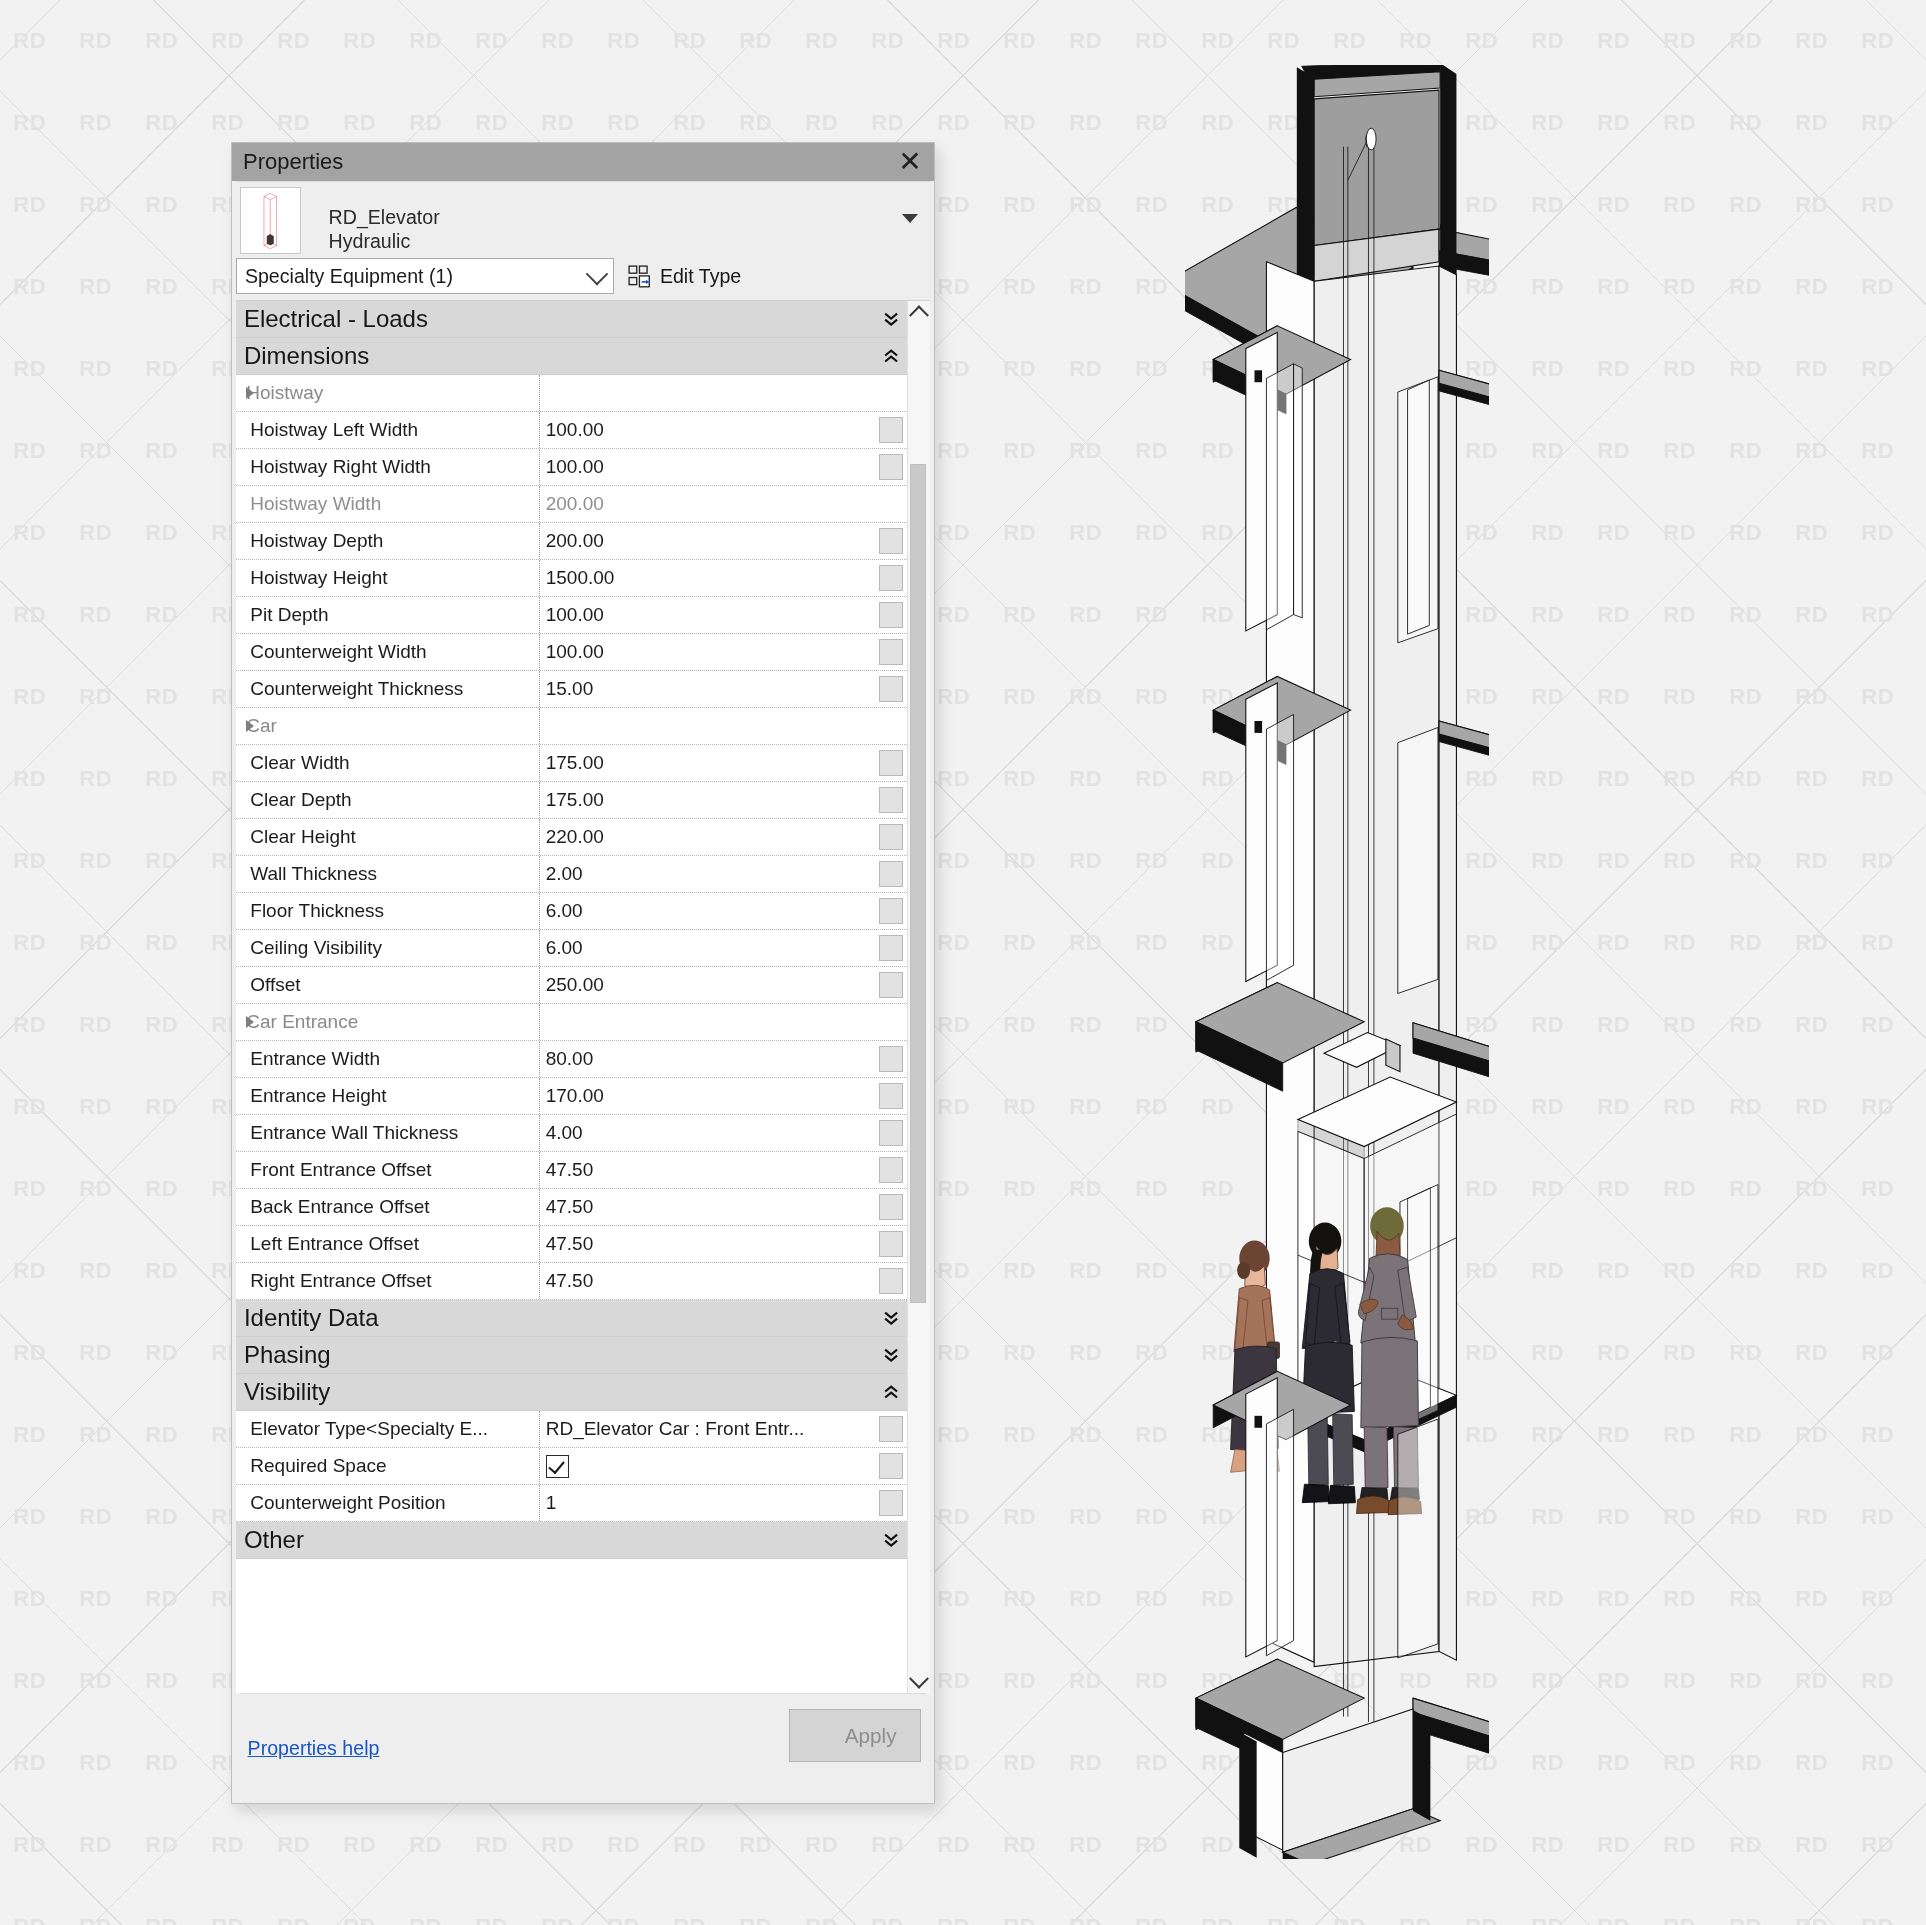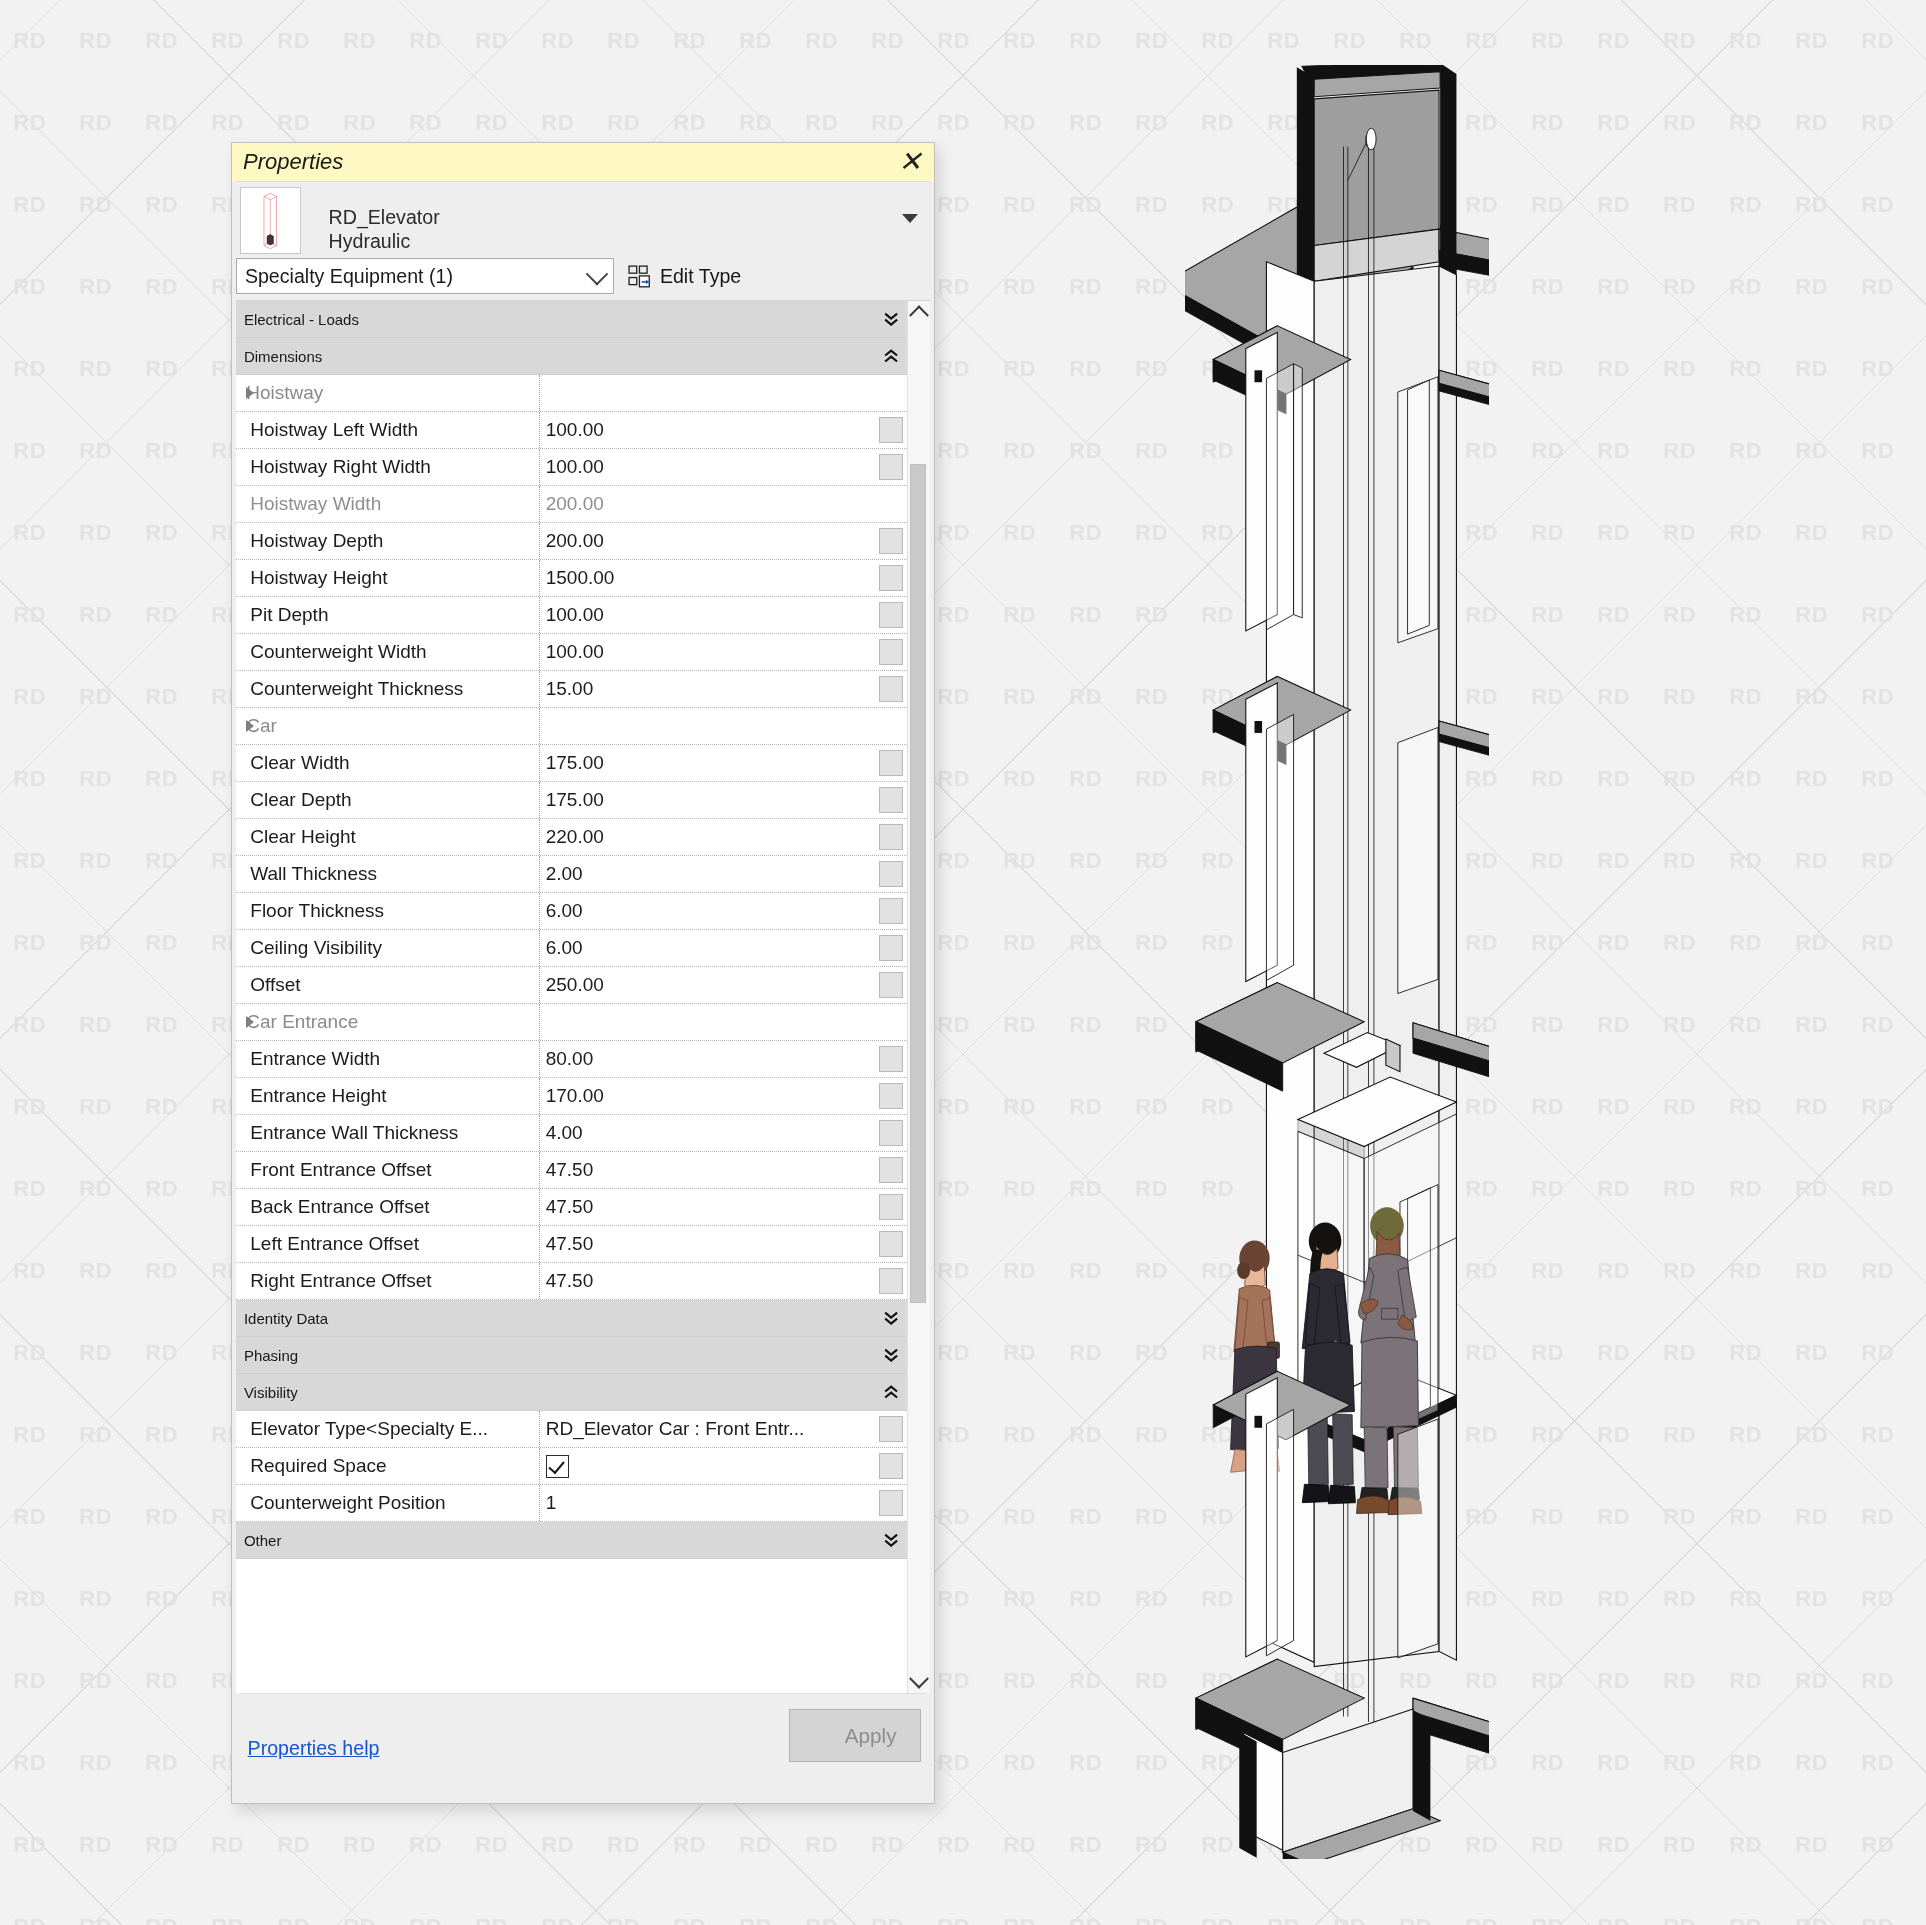--- a/index.html
+++ b/index.html
@@ -35,21 +35,21 @@
   #palette{
     position:absolute;left:231px;top:142px;width:704px;height:1662px;
     background:#eeeeee;
     border:0.5px solid #bfbfbf;
     box-shadow:5.4px 6.5px 14px rgba(0,0,0,.13);
     box-sizing:border-box;
     display:flex;flex-direction:column;
   }
 
   
-  #titlebar{height:38px;flex:0 0 38px;position:relative;background:#fef9c3;font-style:italic;}
+  #titlebar{height:38px;flex:0 0 38px;position:relative;background:#a3a3a3;}
   #titlebar .ttl{
     position:absolute;left:11px;top:50%;transform:translateY(-50%);
     font-size:22px;color:#1a1a1a;
   }
   #closebtn{
     position:absolute;right:7.6px;top:50%;transform:translateY(-50%);
     width:33px;height:30px;display:flex;align-items:center;justify-content:center;
     font-size:28px;line-height:1;color:#222;cursor:pointer;font-weight:300;
   }
 
@@ -119,21 +119,21 @@
   #thumbbar{
     position:absolute;left:2.2px;right:3.3px;top:163px;height:837px;
     background:#c9c9c9;border:0.5px solid #c0c0c0;cursor:pointer;
   }
 
   
   .grp{
     height:36px;background:#d8d8d8;display:flex;align-items:center;position:relative;
     border-bottom:0.5px solid #cfcfcf;cursor:pointer;
   }
-  .grp .gl{font-size:15px;color:#171717;margin-left:7.6px;}
+  .grp .gl{font-size:24px;color:#171717;margin-left:7.6px;}
   .grp .gchev{position:absolute;right:7.6px;top:50%;transform:translateY(-50%);width:16.3px;height:14px;}
 
   .row{
     height:36px;display:flex;align-items:stretch;position:relative;background:#fff;
     border-bottom:0.5px dotted #b4b4b4;
   }
   .row .name{
     flex:0 0 304px;display:flex;align-items:center;
     border-right:0.5px dotted #9c9c9c;box-sizing:border-box;
   }

